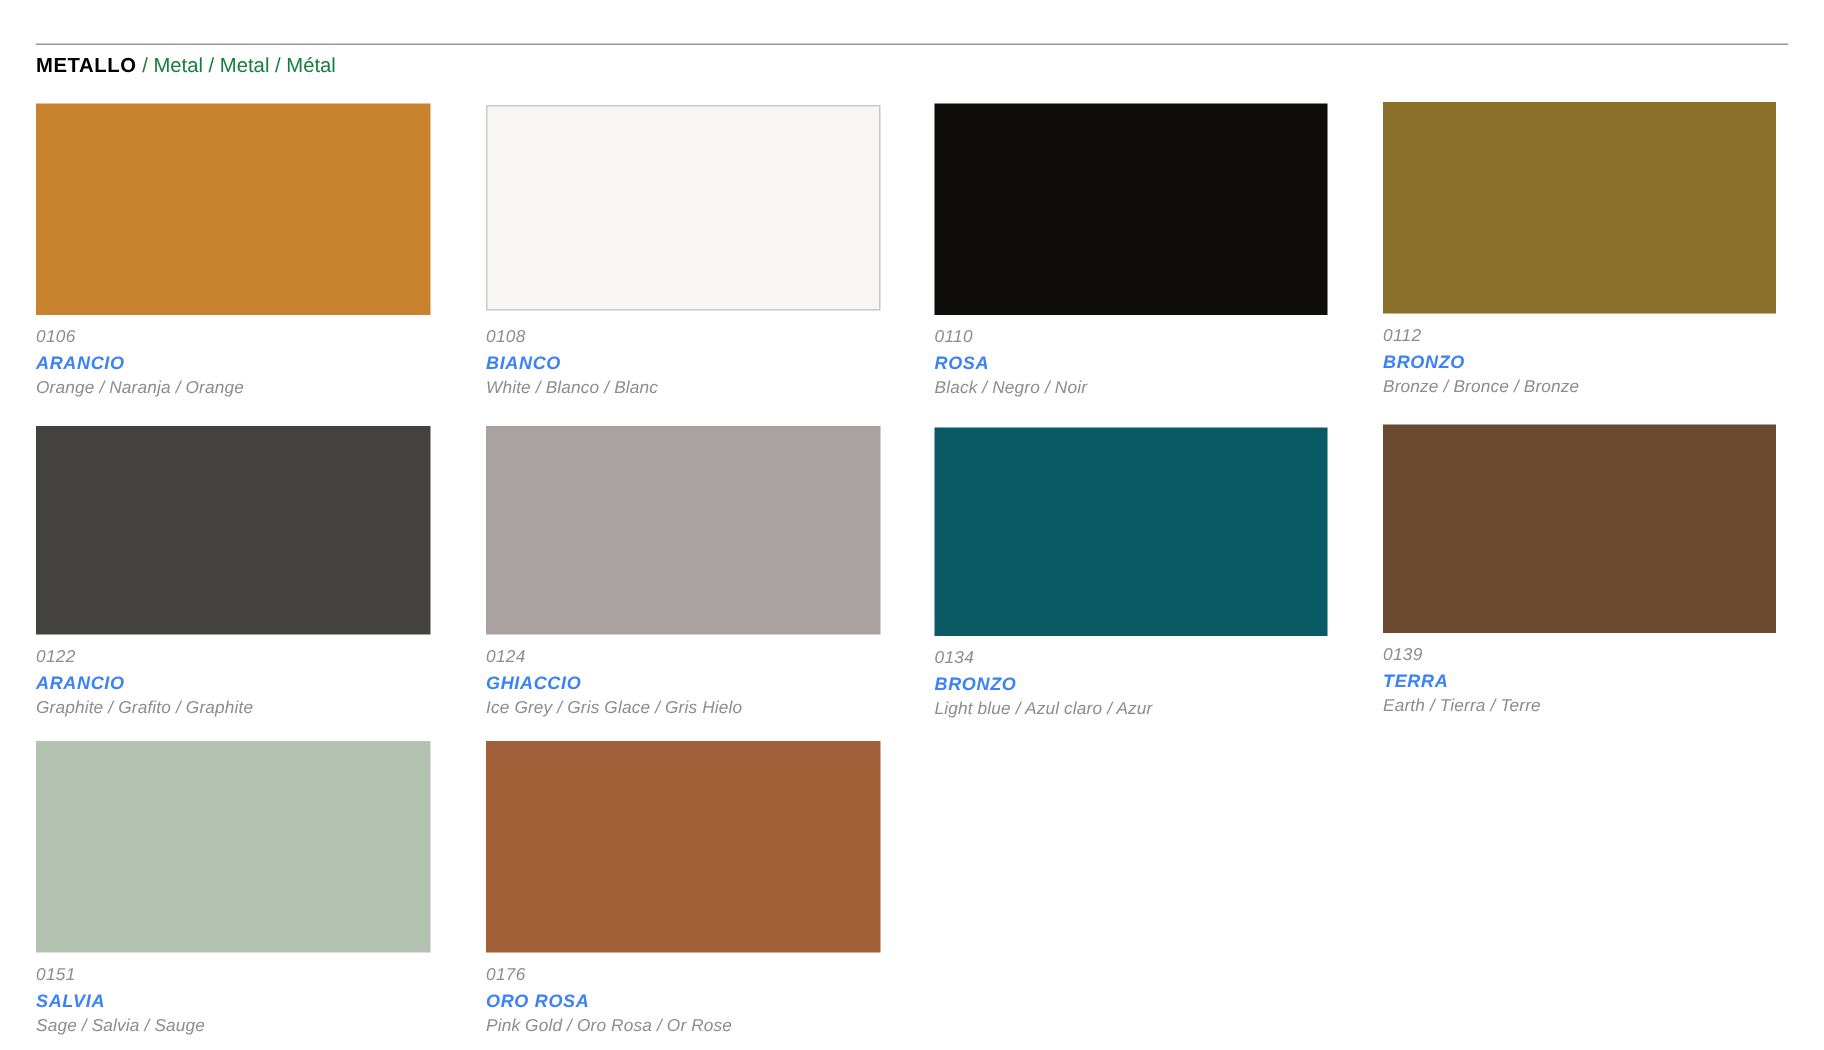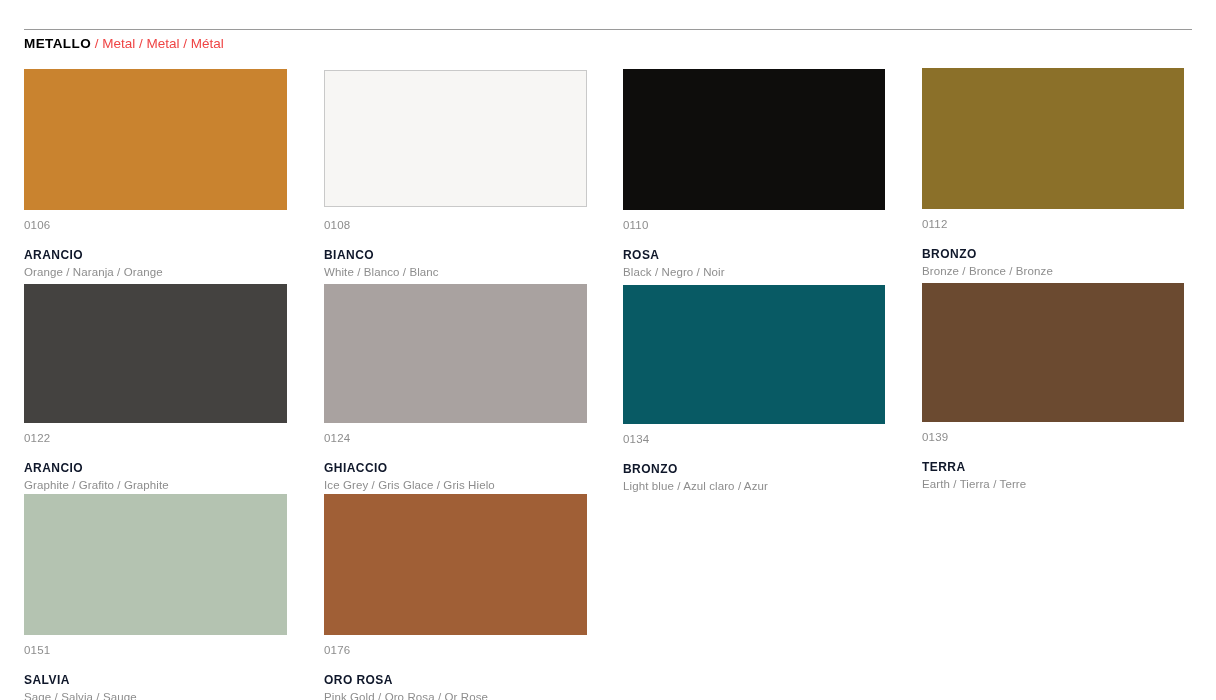--- a/index.html
+++ b/index.html
@@ -37,30 +37,31 @@
     line-height: 17px;
     white-space: nowrap;
   }
   .header-title .cat-it {
     font-weight: bold;
     color: #000000;
     letter-spacing: 0.4px;
   }
   .header-title .cat-tr {
     font-weight: normal;
-    color: #ef4444;
+    color: #15803d;
   }
 
   
   .grid {
     position: absolute;
     left: 0;
     top: 0;
     width: 1015px;
     height: 700px;
+    font-style: italic;
   }
   .cell {
     position: absolute;
   }
   .swatch {
     width: 263px;
     box-sizing: border-box;
   }
   .swatch.bordered {
     border: 1px solid #c9c9c9;
@@ -73,23 +74,23 @@
   .code {
     font-size: 11.5px;
     line-height: 15px;
     color: #8d8d8d;
     letter-spacing: 0.2px;
   }
   .name {
     font-size: 12px;
     line-height: 16px;
     font-weight: bold;
-    color: #0f172a;
+    color: #3b82f6;
     letter-spacing: 0.45px;
-    margin-top: 14px;
+    margin-top: 1px;
   }
   .trans {
     font-size: 11.5px;
     line-height: 16px;
     color: #8d8d8d;
     margin-top: 1px;
     letter-spacing: 0.1px;
   }
 </style>
 </head>

